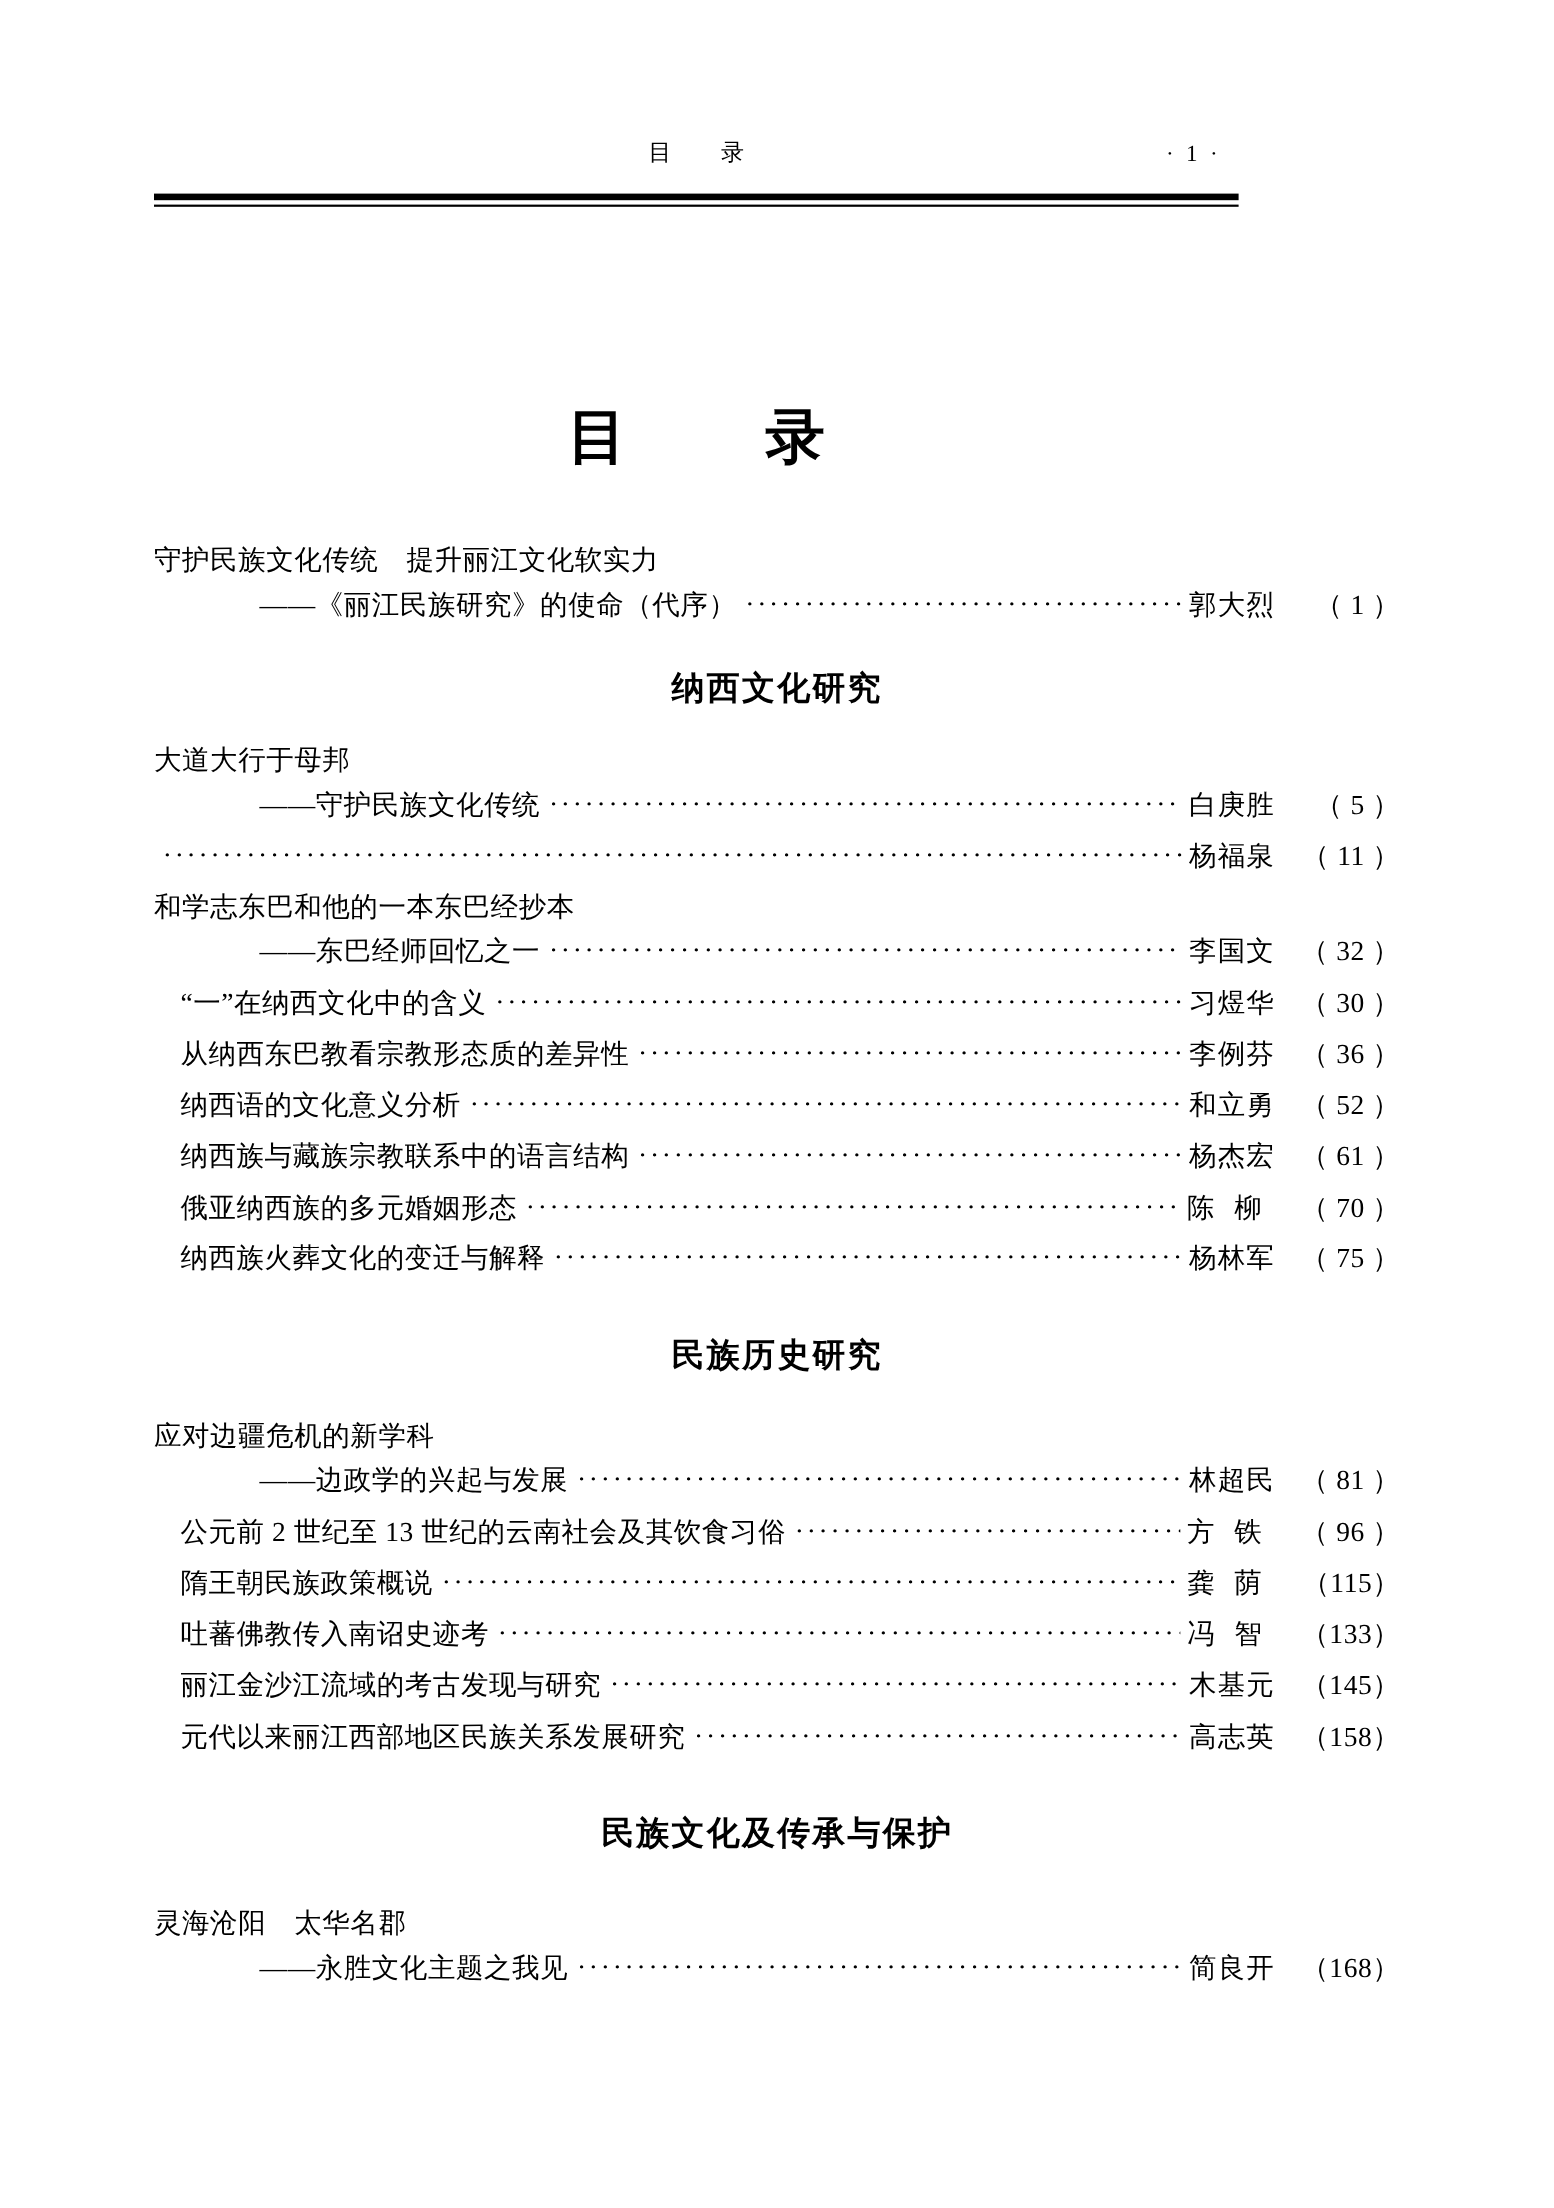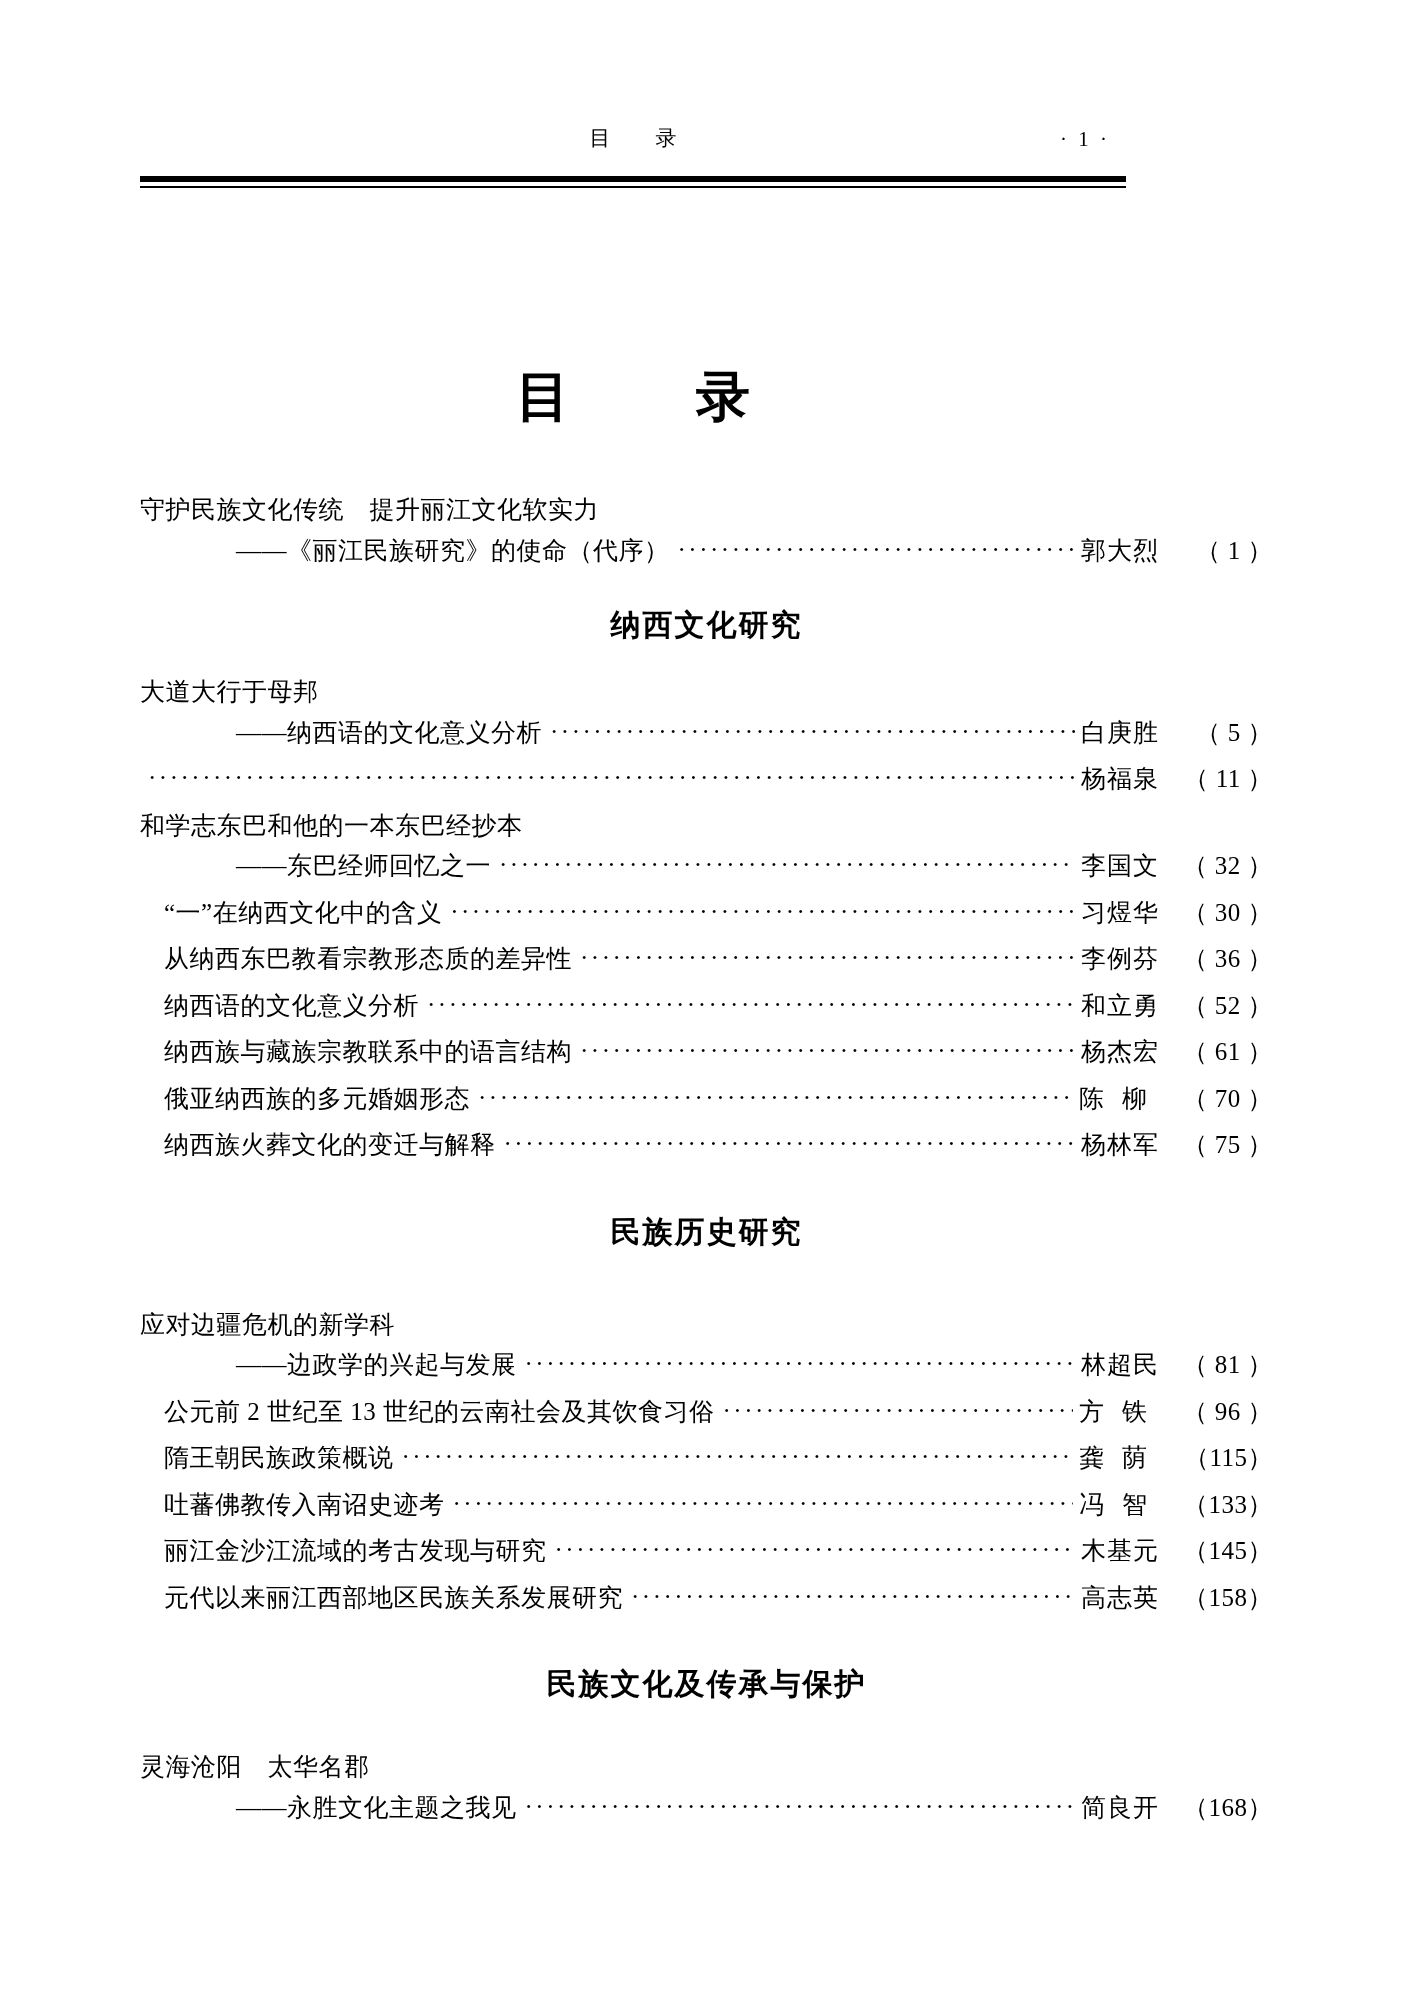--- a/index.html
+++ b/index.html
@@ -89,21 +89,21 @@
 
   .section-heading {
     text-align: center;
     font-size: 30px;
     font-weight: bold;
     letter-spacing: 2px;
     font-family: "DejaVu Sans", "Liberation Sans", sans-serif;
     margin: 30px 0 26px 0;
   }
   .section-heading.s1 { margin-top: 34px; }
-  .section-heading.s2 { margin-top: 46px; margin-bottom: 52px; }
+  .section-heading.s2 { margin-top: 46px; margin-bottom: 34px; }
   .section-heading.s3 { margin-top: 46px; margin-bottom: 42px; }
 
   .entry {
     margin: 0 0 6px 0;
   }
 
   
   .entry-title-line {
     font-size: 25px;
     line-height: 1.62;
@@ -184,21 +184,21 @@
           <span class="lr-title">——《丽江民族研究》的使命（代序）</span>
           <span class="lr-dots">·······················································································································</span>
           <span class="lr-author">郭大烈</span>
           <span class="lr-page">（ 1 ）</span>
         </div>
       </div>
       <div class="section-heading s1">纳西文化研究</div>
       <div class="entry">
         <div class="entry-title-line">大道大行于母邦</div>
         <div class="leader-row indented">
-          <span class="lr-title">——纳西语的文化意义分析</span>
+          <span class="lr-title">——守护民族文化传统</span>
           <span class="lr-dots">·······················································································································</span>
           <span class="lr-author">白庚胜</span>
           <span class="lr-page">（ 5 ）</span>
         </div>
       </div>
       <div class="entry">
         <div class="leader-row">
           <span class="lr-dots">·······················································································································</span>
           <span class="lr-author">杨福泉</span>
           <span class="lr-page">（ 11 ）</span>

